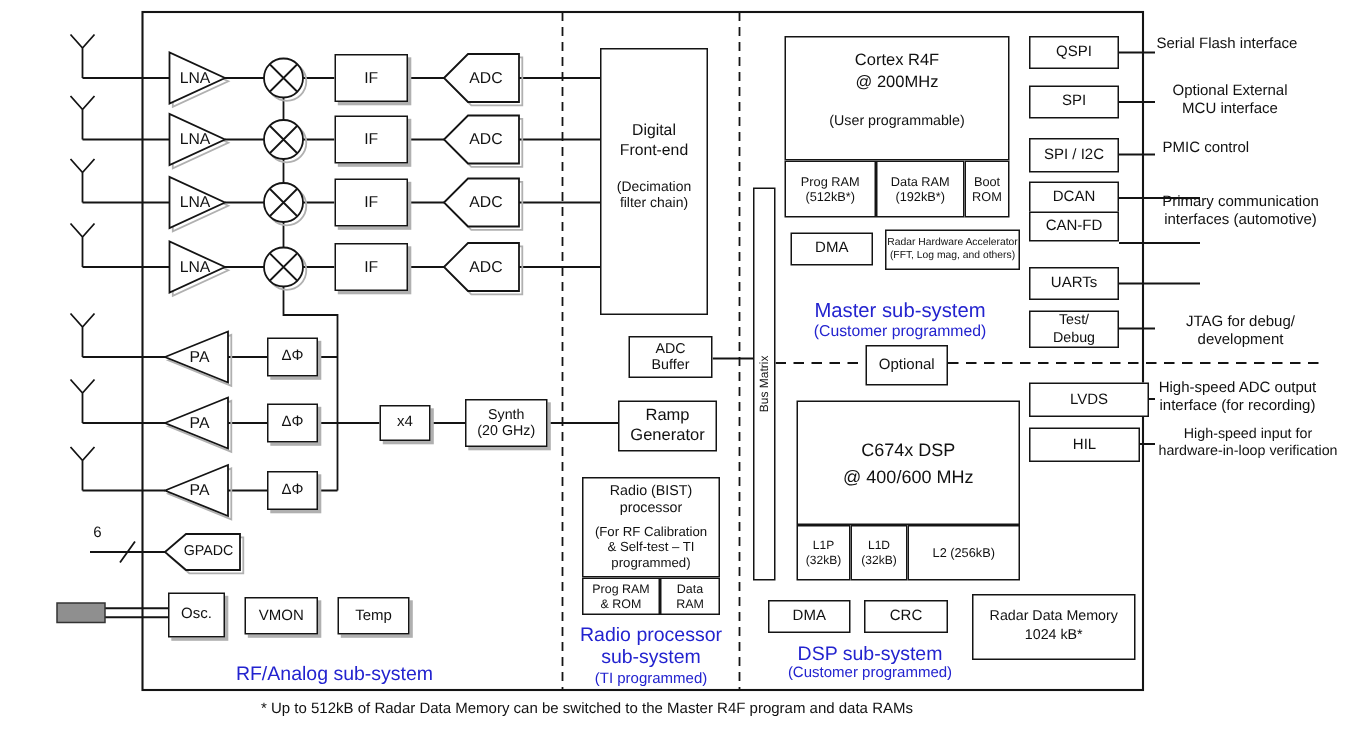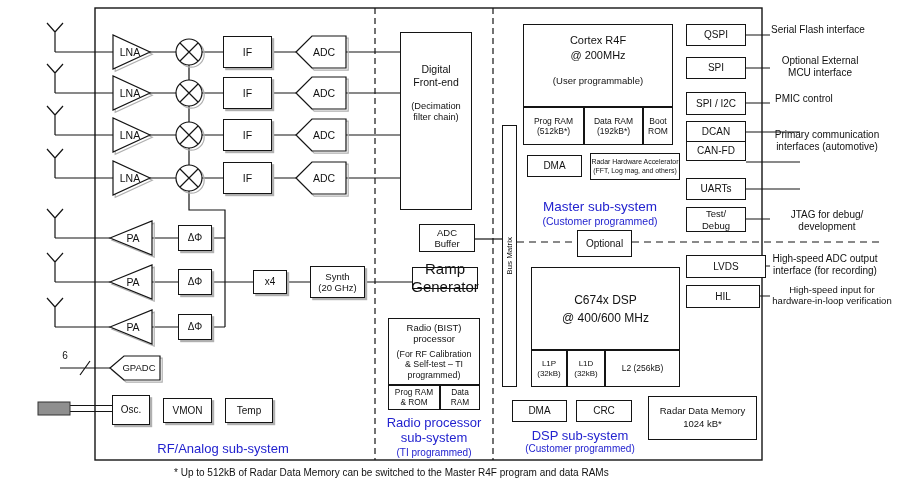--- a/index.html
+++ b/index.html
@@ -152,28 +152,28 @@
 <div class="lbl" style="left:58px;top:349px;width:14px;height:13px;font-size:10px">6</div>
 <div class="lbl" style="left:118px;top:361px;width:42px;height:14px;font-size:9.5px">GPADC</div>
 
 <div class="box sh" style="left:112px;top:395px;width:38px;height:30px">Osc.</div>
 <div class="box sh" style="left:163px;top:398px;width:49px;height:25px">VMON</div>
 <div class="box sh" style="left:225px;top:398px;width:48px;height:25px">Temp</div>
 
 <div class="lbl blue" style="left:148px;top:441px;width:150px;height:16px;font-size:13px">RF/Analog sub-system</div>
 
 <div class="box col" style="left:400px;top:32px;width:72px;height:178px">
-  <div style="margin-top:30px;font-size:10.5px;white-space:pre-line">Digital
+  <div style="margin-top:48px;font-size:10.5px;white-space:pre-line">Digital
 Front-end</div>
   <div style="margin-top:13px;font-size:9.3px;white-space:pre-line">(Decimation
 filter chain)</div>
 </div>
 <div class="box" style="left:419px;top:224px;width:56px;height:28px;font-size:9.5px">ADC
 Buffer</div>
-<div class="box" style="left:412px;top:267px;width:66px;height:22px;font-size:15px">Ramp
+<div class="box" style="left:412px;top:267px;width:66px;height:34px;font-size:11px">Ramp
 Generator</div>
 
 <div class="box col" style="left:388px;top:318px;width:92px;height:67px">
   <div style="margin-top:3px;font-size:9.5px;white-space:pre-line">Radio (BIST)
 processor</div>
   <div style="margin-top:4px;font-size:8.8px;line-height:1.18;white-space:pre-line">(For RF Calibration
 &amp; Self-test  – TI
 programmed)</div>
 </div>
 <div class="box" style="left:388px;top:385px;width:52px;height:25px;font-size:8.3px">Prog RAM

